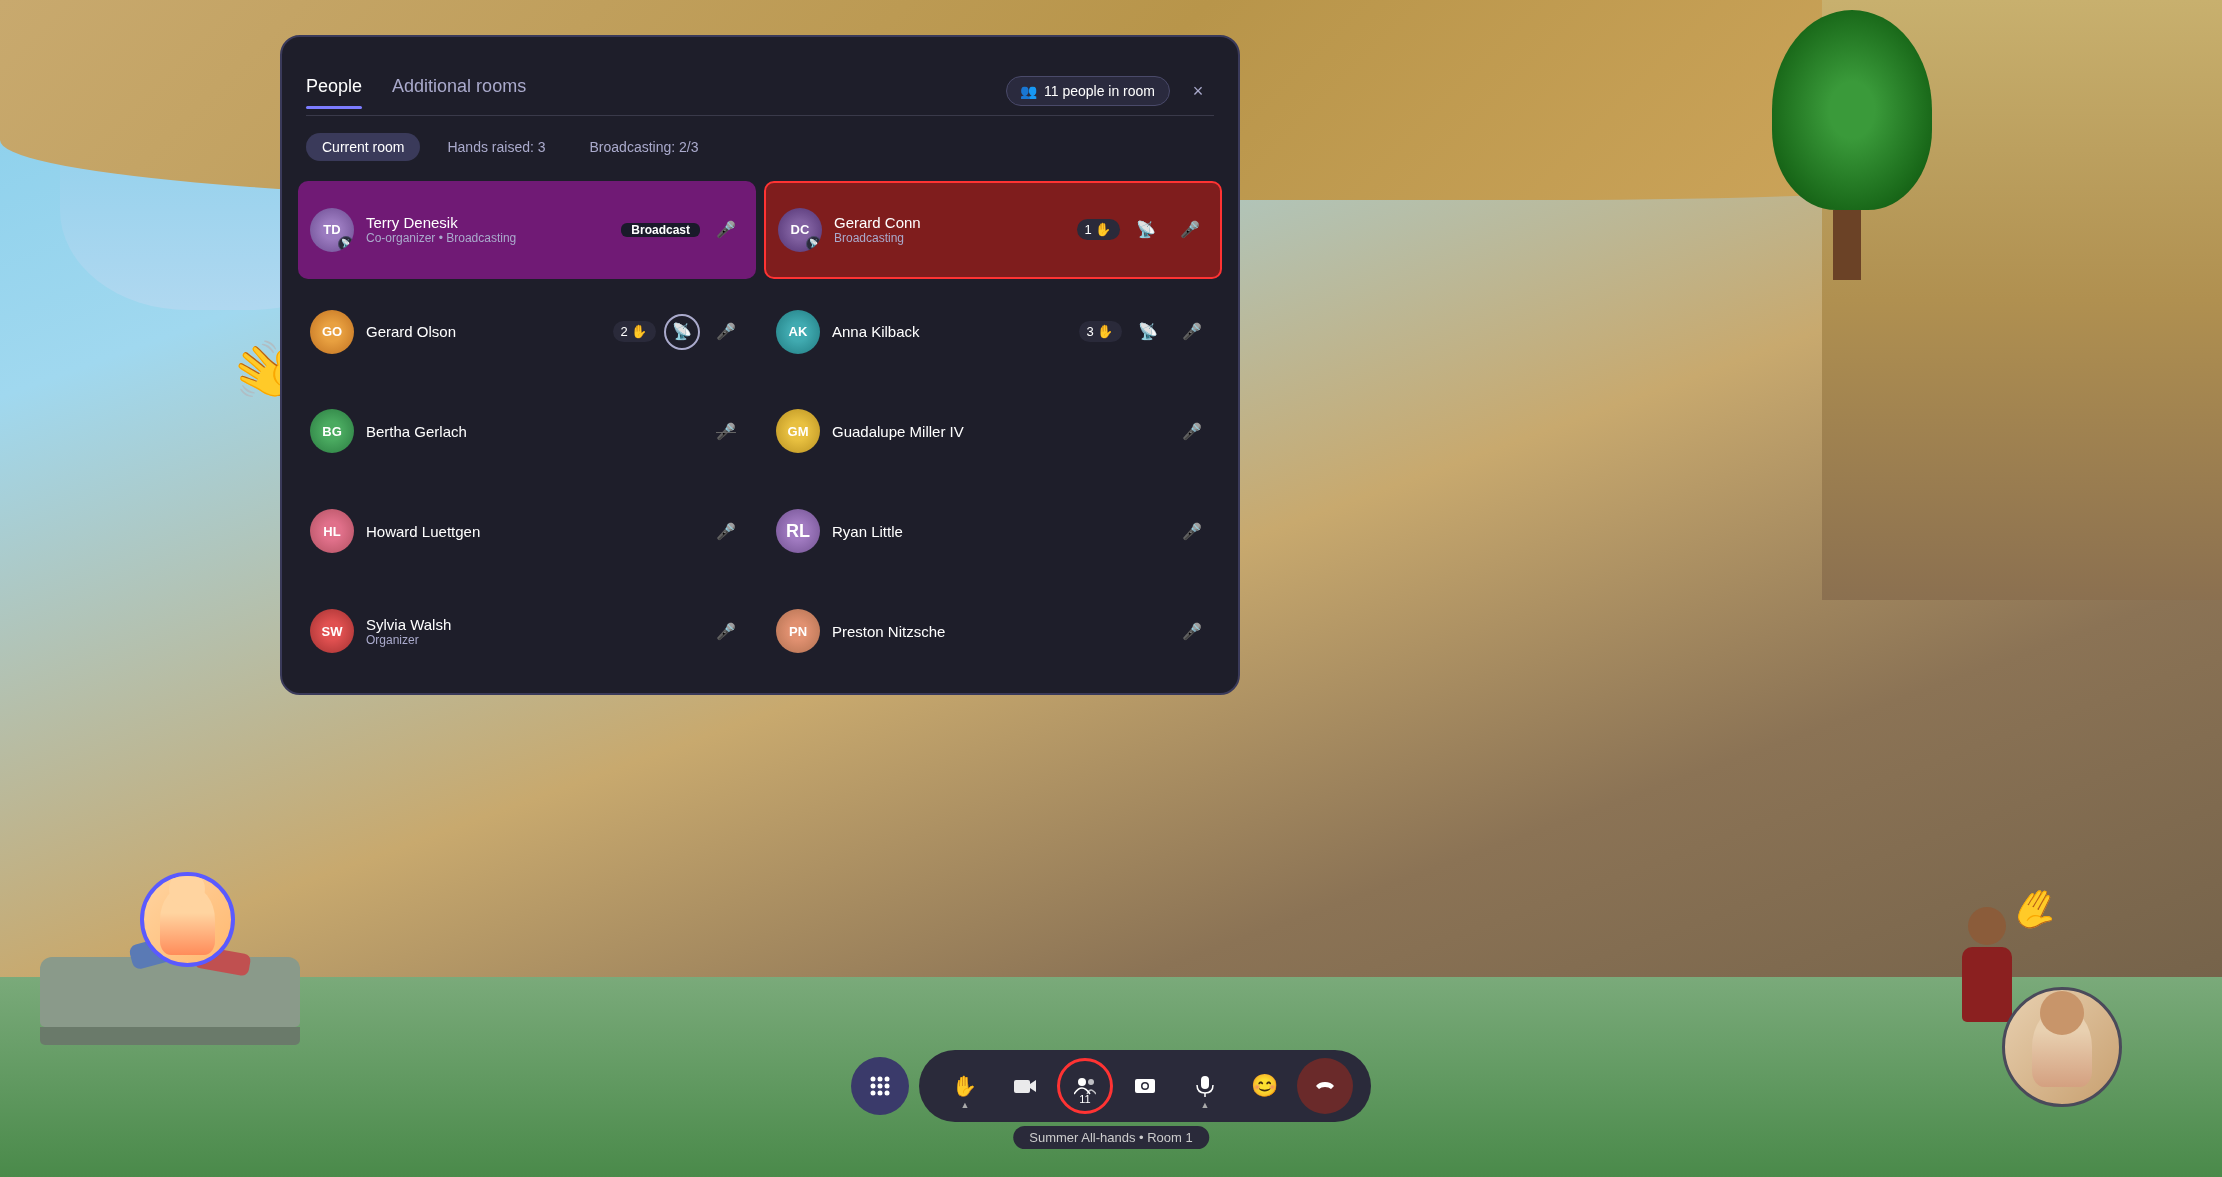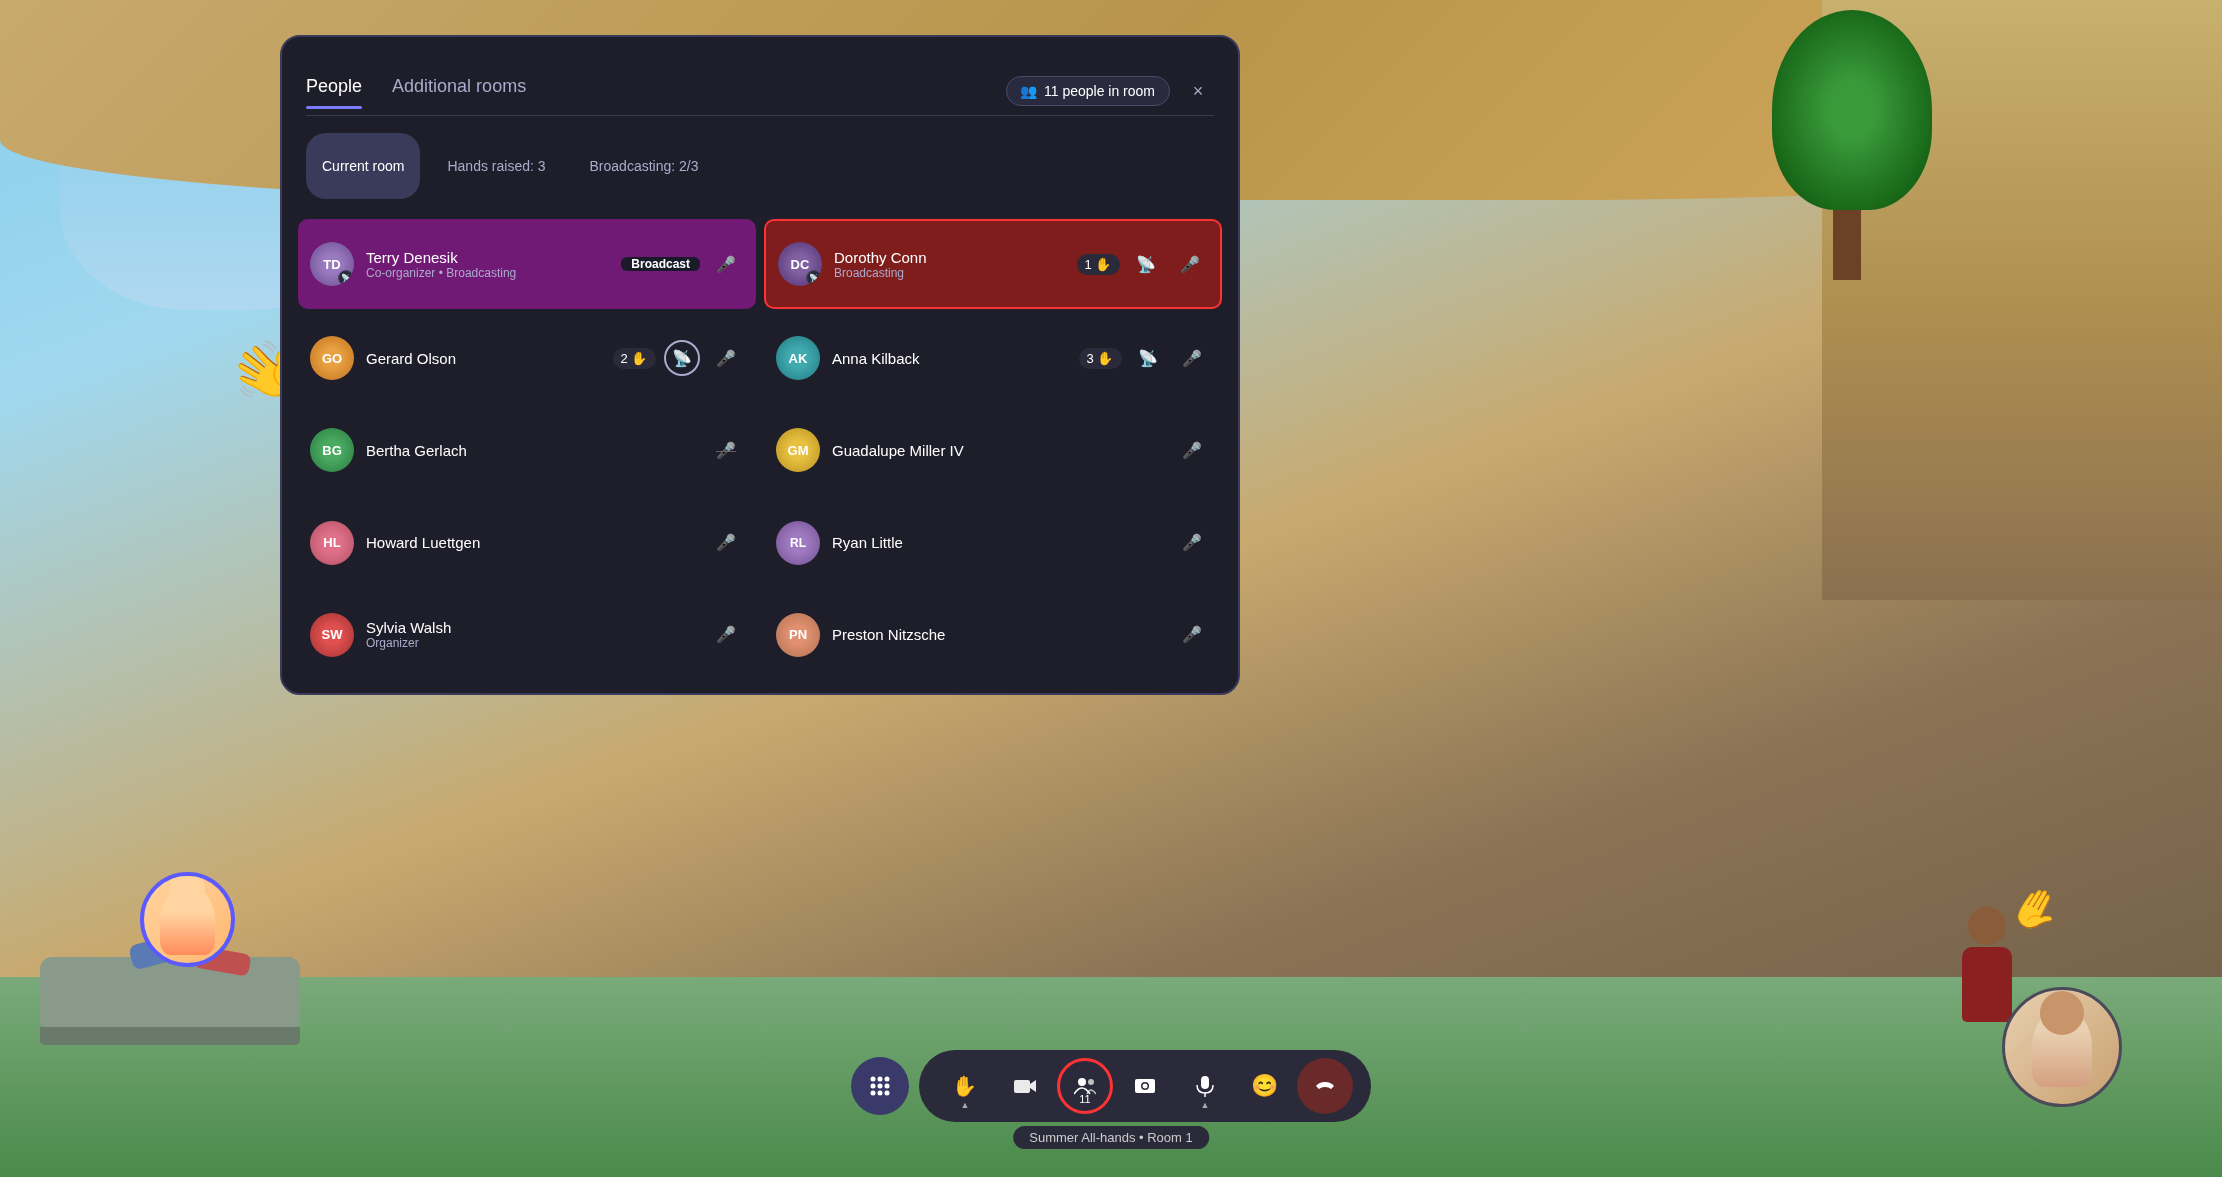--- a/index.html
+++ b/index.html
@@ -97,21 +97,21 @@
     }
 
     .filter-row {
       display: flex;
       align-items: center;
       padding: 16px 24px;
       gap: 10px;
     }
 
     .filter-btn {
-      padding: 25px 16px;
+      padding: 6px 16px;
       border-radius: 20px;
       font-size: 14px;
       cursor: pointer;
       border: none;
     }
     .filter-btn.active {
       background: #3a3a5a;
       color: #ffffff;
     }
     .filter-btn.inactive {
@@ -330,21 +330,21 @@
         <div class="icon-btn">🎤</div>
       </div>
     </div>
 
     <div class="participant-row highlighted-red">
       <div class="participant-avatar av-dorothy">
         <span style="font-size:13px;">DC</span>
         <div class="avatar-badge">📡</div>
       </div>
       <div class="participant-info">
-        <div class="participant-name">Dorothy Conn</div>
+        <div class="participant-name">Gerard Conn</div>
         <div class="participant-role">Broadcasting</div>
       </div>
       <div class="participant-actions">
         <div class="raise-count">
             <span>1</span>
             <span>✋</span>
           </div>
         <div class="icon-btn">📡</div>
         <div class="icon-btn">🎤</div>
       </div>
@@ -416,21 +416,21 @@
       <div class="participant-info">
         <div class="participant-name">Howard Luettgen</div>
       </div>
       <div class="participant-actions">
         <div class="icon-btn">🎤</div>
       </div>
     </div>
 
     <div class="participant-row">
       <div class="participant-avatar av-lavender">
-        <span style="font-size:12px;">RL</span>
+        <span style="font-size:18px;">RL</span>
       </div>
       <div class="participant-info">
         <div class="participant-name">Ryan Little</div>
       </div>
       <div class="participant-actions">
         <div class="icon-btn">🎤</div>
       </div>
     </div>
 
     <div class="participant-row">

